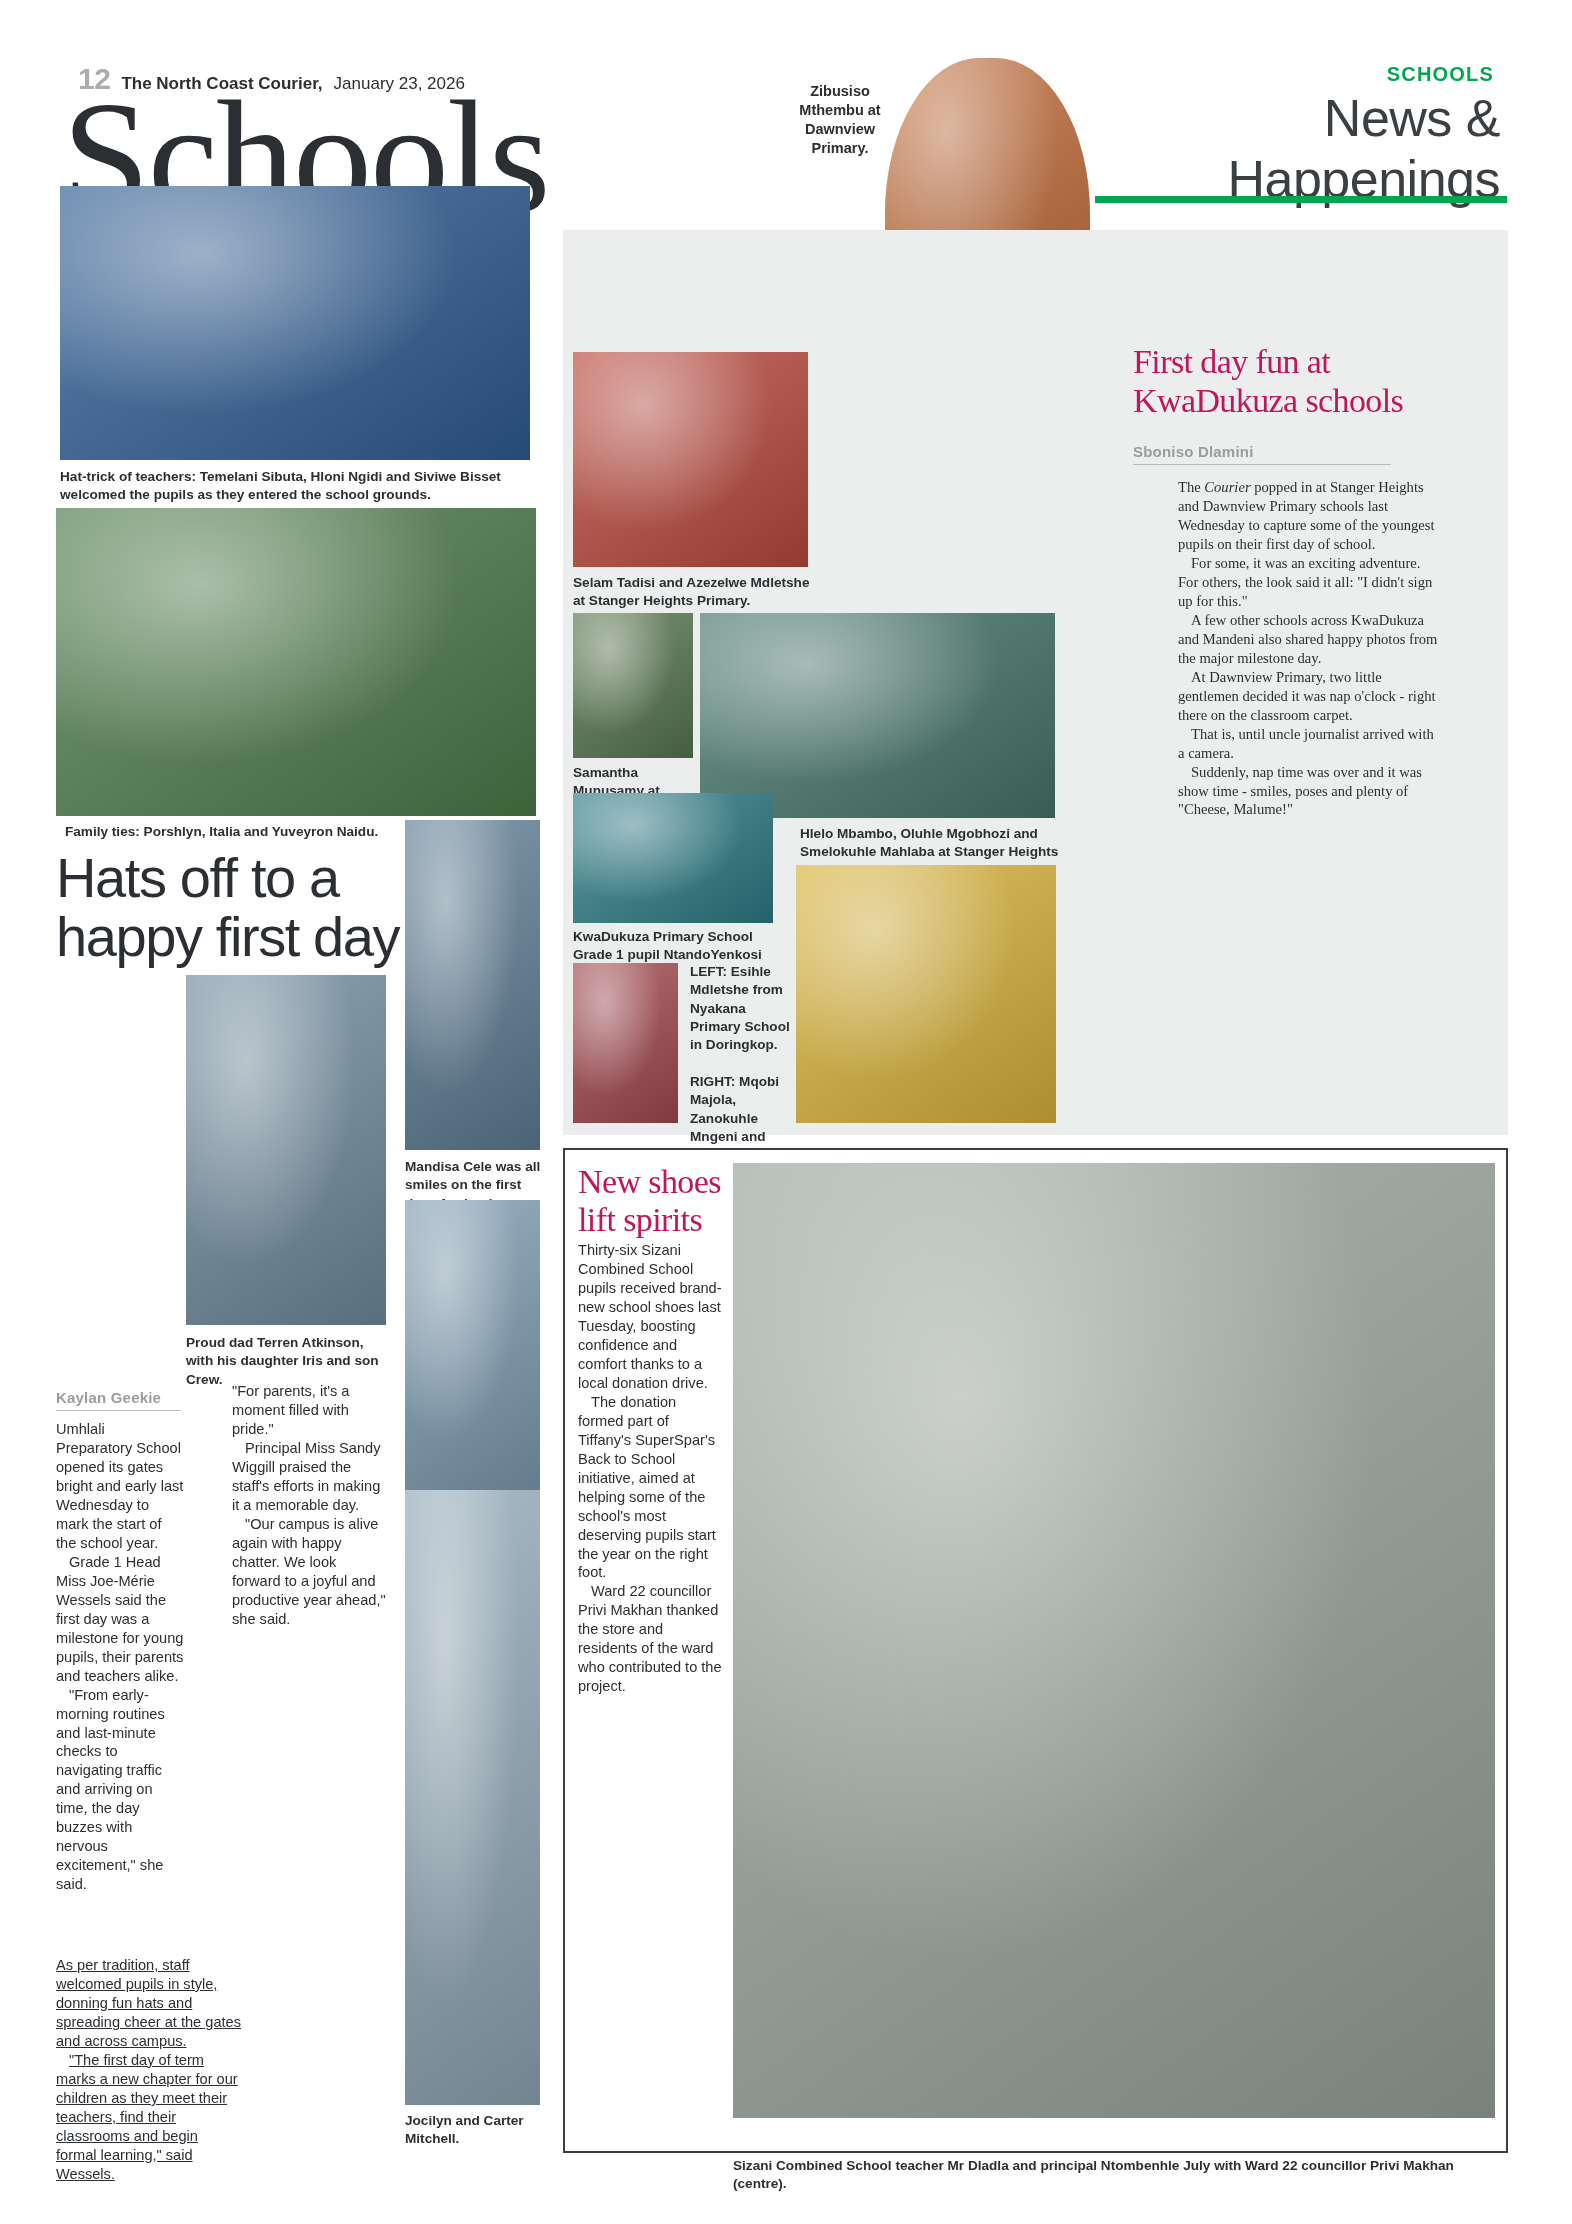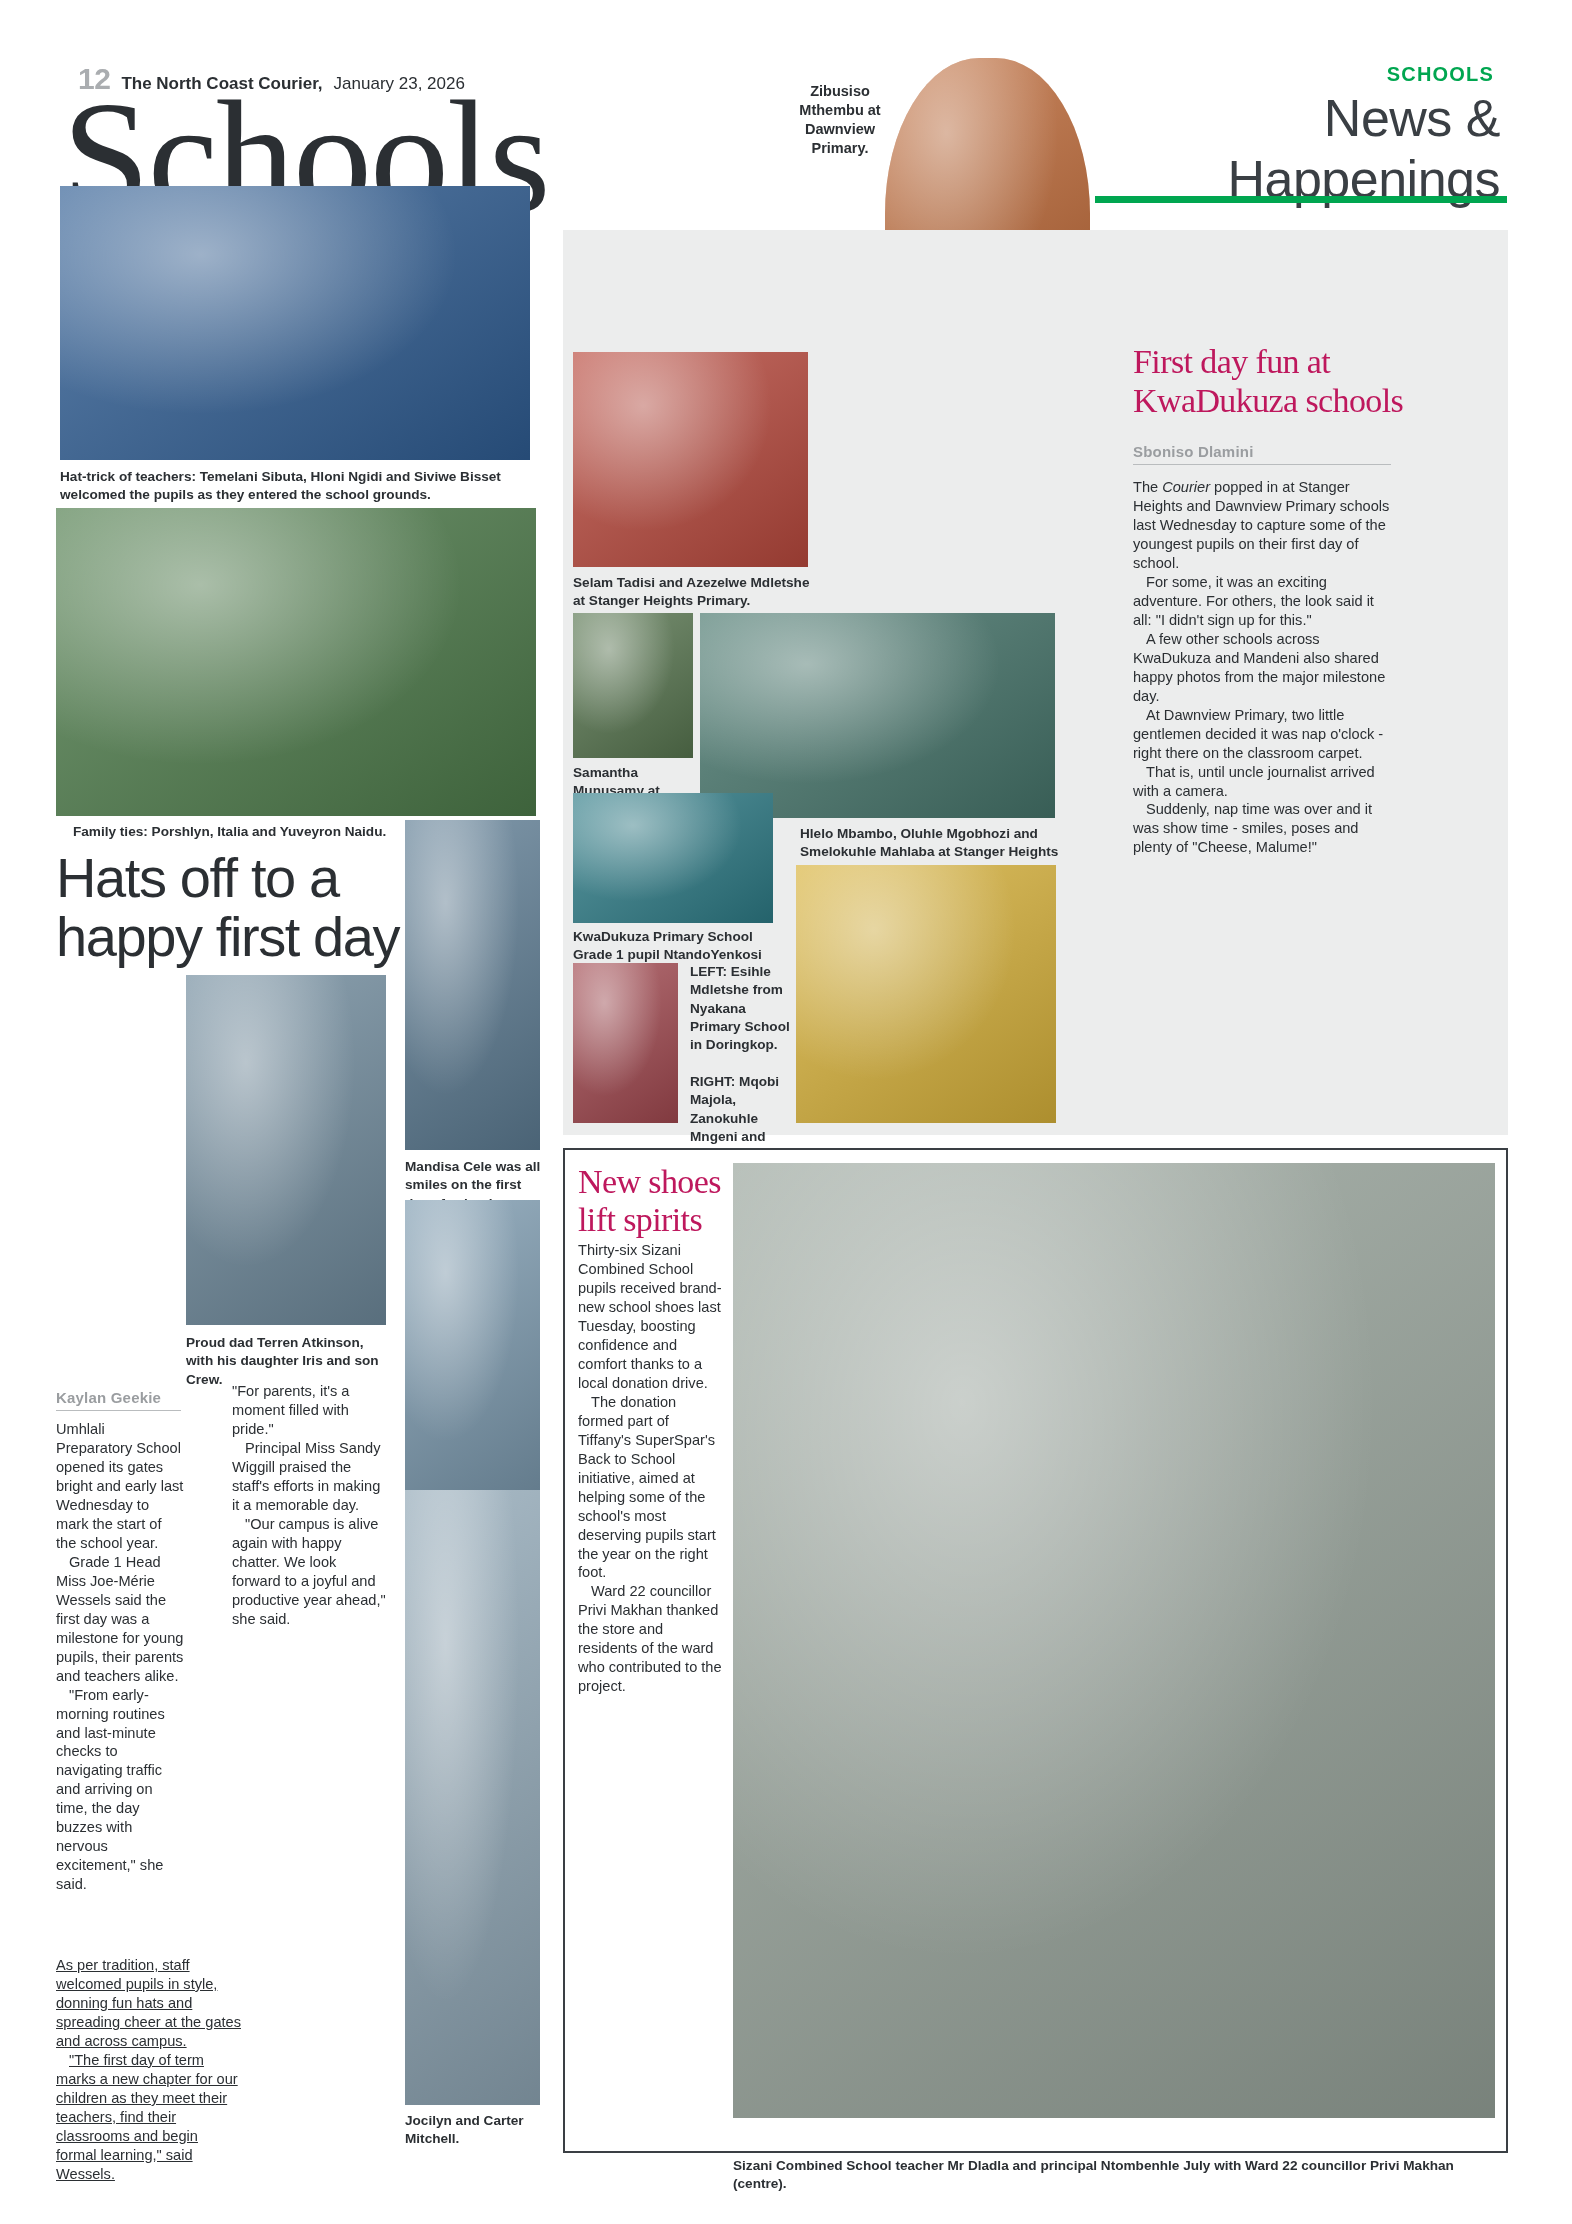--- a/index.html
+++ b/index.html
@@ -102,21 +102,21 @@
   <div class="rule-left"></div>
   <div class="rule-right"></div>
 
   <div class="ph" style="left:885px; top:58px; width:205px; height:300px; background:#bf6a38; border-radius:46% 46% 30% 30%/52% 52% 26% 26%;"></div>
   <div class="cap-cutout">Zibusiso Mthembu at Dawnview Primary.</div>
 
   <div class="ph" style="left:60px; top:186px; width:470px; height:274px; background:#2f5d93;"></div>
   <div class="cap" style="left:60px; top:468px; width:480px;">Hat-trick of teachers: Temelani Sibuta, Hloni Ngidi and Siviwe Bisset welcomed the pupils as they entered the school grounds.</div>
 
   <div class="ph" style="left:56px; top:508px; width:480px; height:308px; background:#4d7b4a;"></div>
-  <div class="cap" style="left:64px; top:823px; width:480px;padding-left:9px;">Family ties: Porshlyn, Italia and Yuveyron Naidu.</div>
+  <div class="cap" style="left:56px; top:823px; width:480px;padding-left:9px;">Family ties: Porshlyn, Italia and Yuveyron Naidu.</div>
 
   <div class="hl-big" style="position:absolute; left:56px; top:848px; width:480px; font-size:56px;">
     <div>Hats off to a</div>
     <div>happy first day</div>
   </div>
 
   <div class="byline" style="position:absolute; left:56px; top:1389px; width:125px;">Kaylan Geekie</div>
 
   <div class="body" style="position:absolute; left:56px; top:1420px; width:128px;">
     <p>Umhlali Preparatory School opened its gates bright and early last Wednesday to mark the start of the school year.</p>
@@ -148,21 +148,21 @@
 
   <div class="panel-grey" style="left:563px; top:230px; width:945px; height:905px;"></div>
 
   <div class="hl" style="position:absolute; left:1133px; top:343px; width:370px; font-size:34px; line-height:1.14;">
     <div>First day fun at</div>
     <div>KwaDukuza schools</div>
   </div>
 
   <div class="byline" style="position:absolute; left:1133px; top:443px; width:258px;">Sboniso Dlamini</div>
 
-  <div class="body" style="position:absolute; left:1133px; top:478px; width:262px;">
+  <div class="body" style="position:absolute; left:1178px; top:478px; width:262px;font-family:Liberation Serif, serif;">
     <p>The <em>Courier</em> popped in at Stanger Heights and Dawnview Primary schools last Wednesday to capture some of the youngest pupils on their first day of school.</p>
     <p>For some, it was an exciting adventure. For others, the look said it all: "I didn't sign up for this."</p>
     <p>A few other schools across KwaDukuza and Mandeni also shared happy photos from the major milestone day.</p>
     <p>At Dawnview Primary, two little gentlemen decided it was nap o'clock - right there on the classroom carpet.</p>
     <p>That is, until uncle journalist arrived with a camera.</p>
     <p>Suddenly, nap time was over and it was show time - smiles, poses and plenty of "Cheese, Malume!"</p>
   </div>
 
   <div class="ph" style="left:573px; top:352px; width:235px; height:215px; background:#b9493d;"></div>
   <div class="cap" style="left:573px; top:574px; width:250px;">Selam Tadisi and Azezelwe Mdletshe at Stanger Heights Primary.</div>

